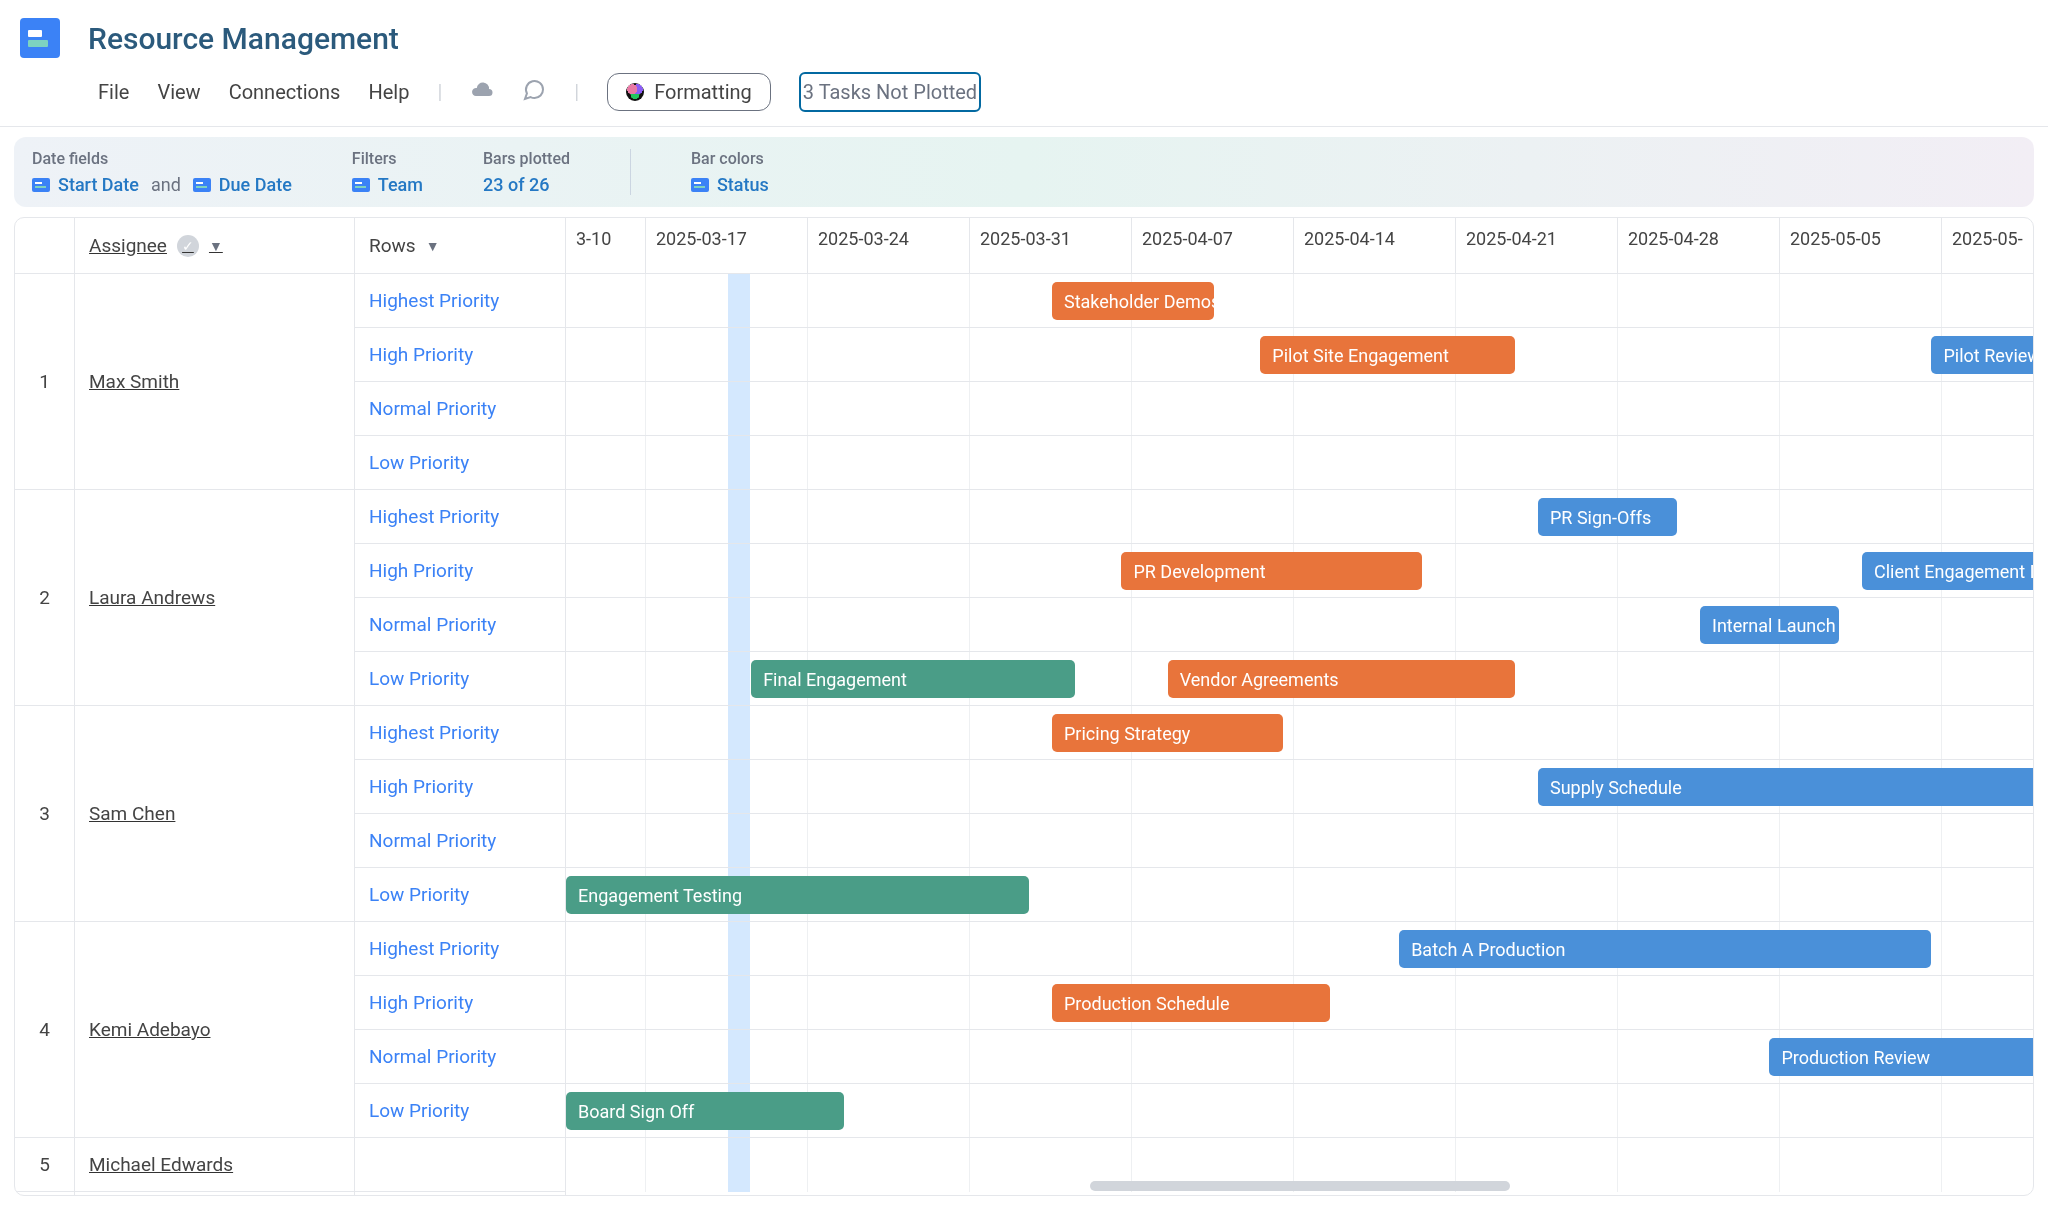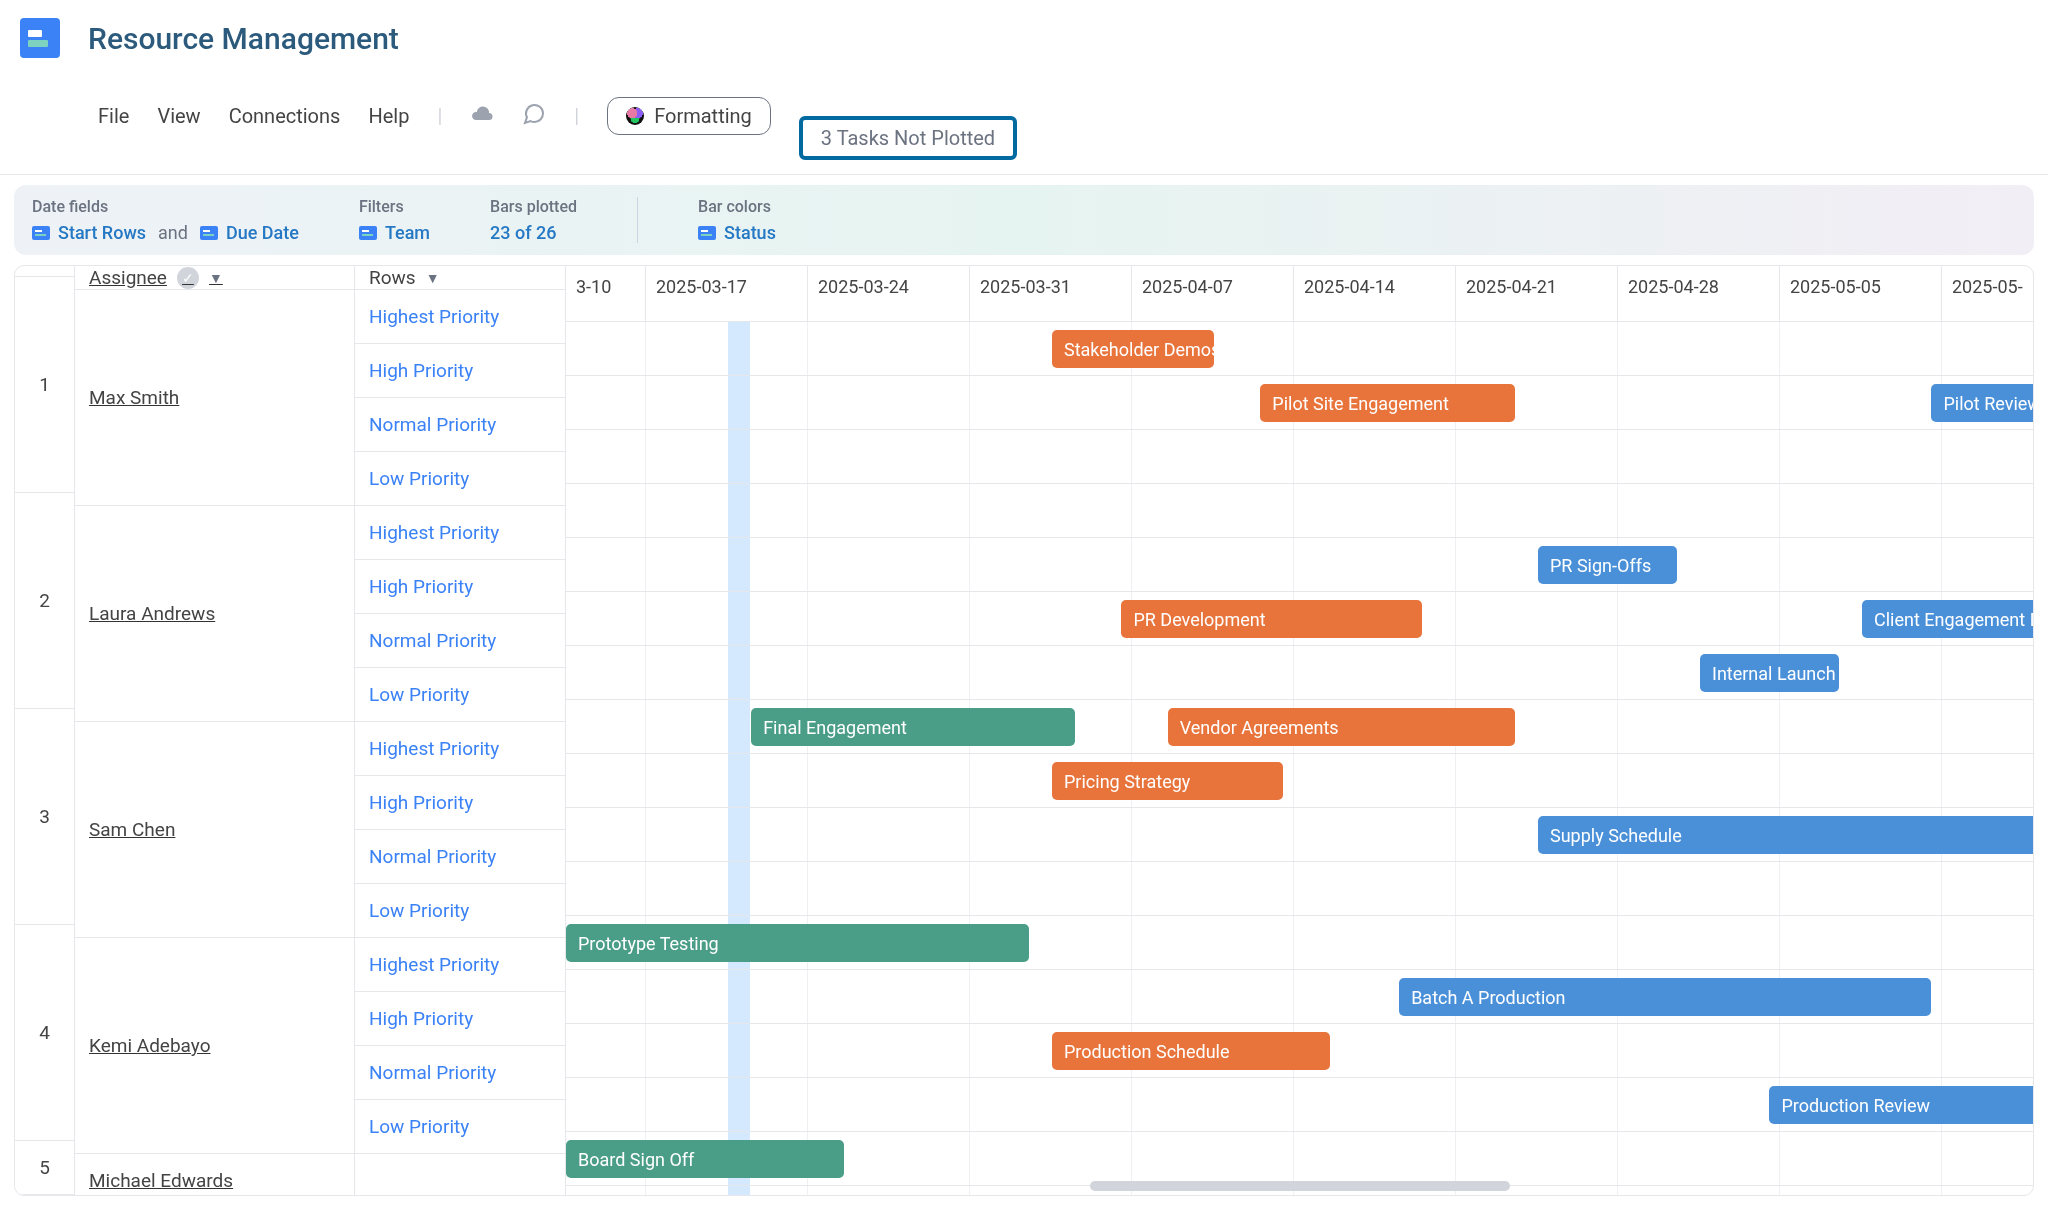--- a/index.html
+++ b/index.html
@@ -11,21 +11,21 @@
 .header { padding: 18px 20px 0 20px; border-bottom: 1px solid #e5e7eb; display: flex; align-items: center; flex-wrap: wrap; }
 .header .logo { width: 40px; height: 40px; background: #3b82f6; border-radius: 4px; margin-right: 28px; display:flex; flex-direction:column; justify-content:center; gap:3px; padding:10px 8px;}
 .header .logo .bar1 { height:7px; width:60%; background:#fff; border-radius:1px;}
 .header .logo .bar2 { height:7px; width:85%; background:#7dd3c0; border-radius:1px;}
 .header h1 { color: #2b5a7c; font-size: 30px; font-weight: 500; }
 .menubar { width: 100%; display: flex; align-items: center; gap: 28px; padding: 14px 0 14px 78px; font-size: 20px; color: #444; }
 .menubar .sep { color: #d1d5db; }
 .menubar .iconbtn { color: #9ca3af; }
 .btn-formatting { display:flex; align-items:center; gap:10px; border:1px solid #6b7280; border-radius:12px; padding:6px 18px; font-size:20px; color:#444; cursor:pointer;}
 .btn-formatting .i { width:18px; height:18px; border-radius:50%; background: radial-gradient(circle at 35% 35%, #e879a5 30%, transparent 31%), radial-gradient(circle at 65% 35%, #8b5cf6 30%, transparent 31%), radial-gradient(circle at 50% 65%, #22c55e 30%, transparent 31%); background-color:#111; }
-.btn-notplotted { border:4px solid #0369a1; border-radius:6px; padding:6px 18px; font-size:20px; color:#6b7280;margin-top:44px; }
+.btn-notplotted { border:2px solid #0369a1; border-radius:6px; padding:6px 2px; font-size:20px; color:#6b7280; }
 
 
 .chipbar { background: linear-gradient(to right, #eef2f7, #e6f4f1 50%, #f2eef5); border-radius:12px; margin:10px 14px; padding:12px 18px; display:flex; gap:60px; font-size:18px; align-items:flex-start;}
 .chipbar .grp { display:flex; flex-direction:column; gap:6px;}
 .chipbar .label { font-size:16px; color:#6b7280; font-weight:500;}
 .chipbar .val { display:flex; align-items:center; gap:8px; }
 .chip-icon { width:18px; height:14px; background:#3b82f6; border-radius:2px; display:inline-flex; flex-direction:column; justify-content:center; gap:2px; padding:3px; vertical-align:middle;}
 .chip-icon i{height:2px; background:#fff; display:block;} .chip-icon i:nth-child(1){width:60%;} .chip-icon i:nth-child(2){width:90%; background:#7dd3c0;}
 .link { color:#2478c4; font-weight:500; }
 .chipbar .divider { width:1px; background:#cbd5e1; align-self:stretch;}
@@ -111,21 +111,21 @@
 </div>
 
 <div class="chipbar">
   <div class="grp">
     <span class="label">Date fields</span>
     <span class="val">
       <span class="chip-icon">
             <i></i>
             <i></i>
           </span>
-      <span class="link">Start Rows</span>
+      <span class="link">Start Date</span>
       <span class="and">and</span>
       <span class="chip-icon">
             <i></i>
             <i></i>
           </span>
       <span class="link">Due Date</span>
     </span>
   </div>
   <div class="grp">
     <span class="label">Filters</span>
@@ -259,21 +259,21 @@
               <div class="bar c-orange" style="left: 601.714px; width: 347.143px;">Vendor Agreements</div>
             </div>
             <div class="trow">
               <div class="bar c-orange" style="left: 486px; width: 231.429px;">Pricing Strategy</div>
             </div>
             <div class="trow">
               <div class="bar c-blue" style="left: 972px; width: 624.857px;">Supply Schedule</div>
             </div>
             <div class="trow"></div>
             <div class="trow">
-              <div class="bar c-green" style="left: 0px; width: 462.857px;">Prototype Testing</div>
+              <div class="bar c-green" style="left: 0px; width: 462.857px;">Engagement Testing</div>
             </div>
             <div class="trow">
               <div class="bar c-blue" style="left: 833.143px; width: 532.286px;">Batch A Production</div>
             </div>
             <div class="trow">
               <div class="bar c-orange" style="left: 486px; width: 277.714px;">Production Schedule</div>
             </div>
             <div class="trow">
               <div class="bar c-blue" style="left: 1203.43px; width: 324px;">Production Review</div>
             </div>

